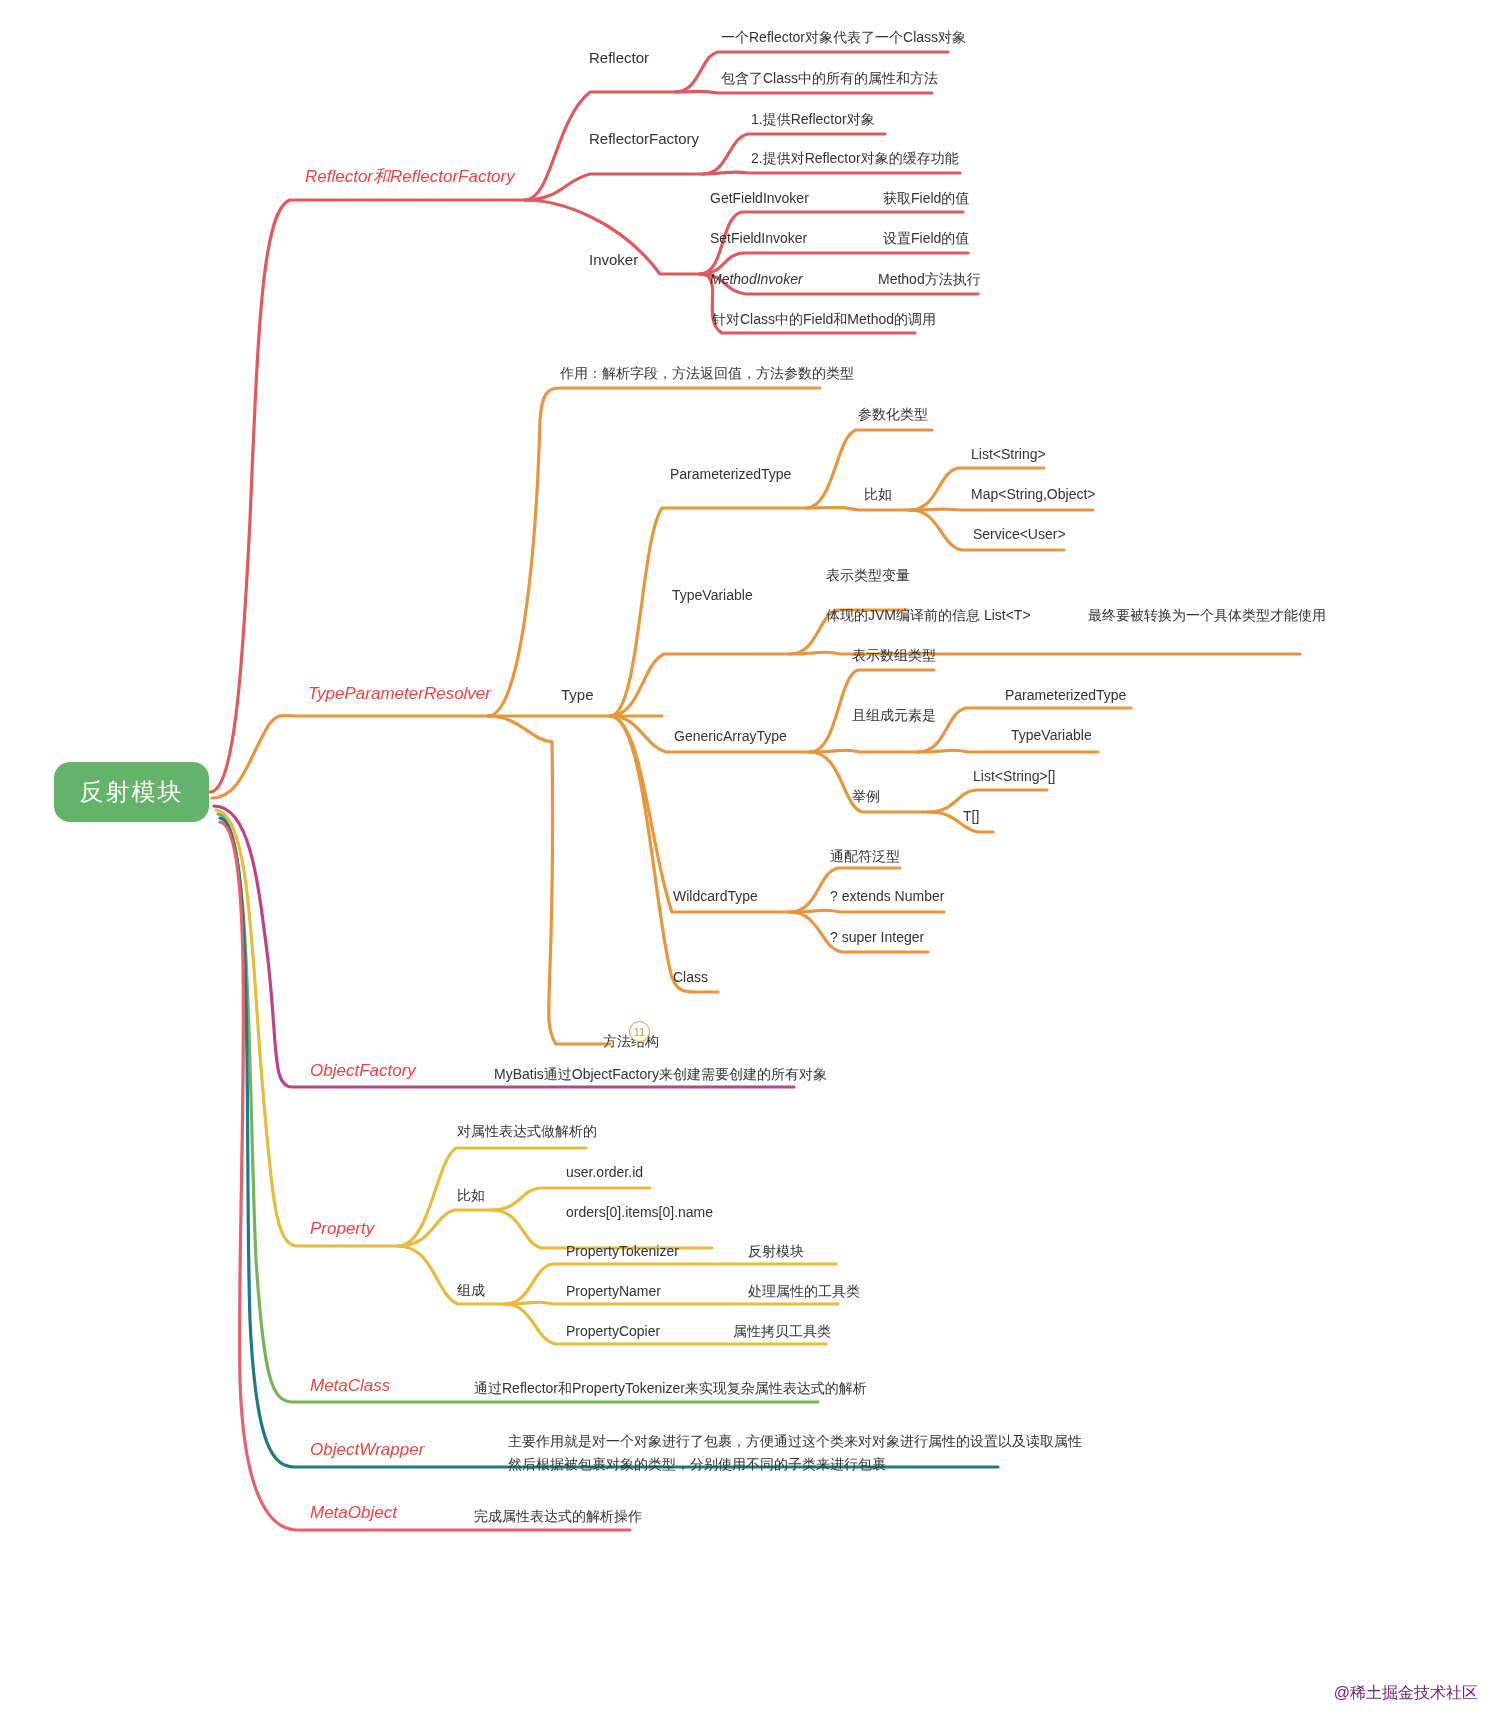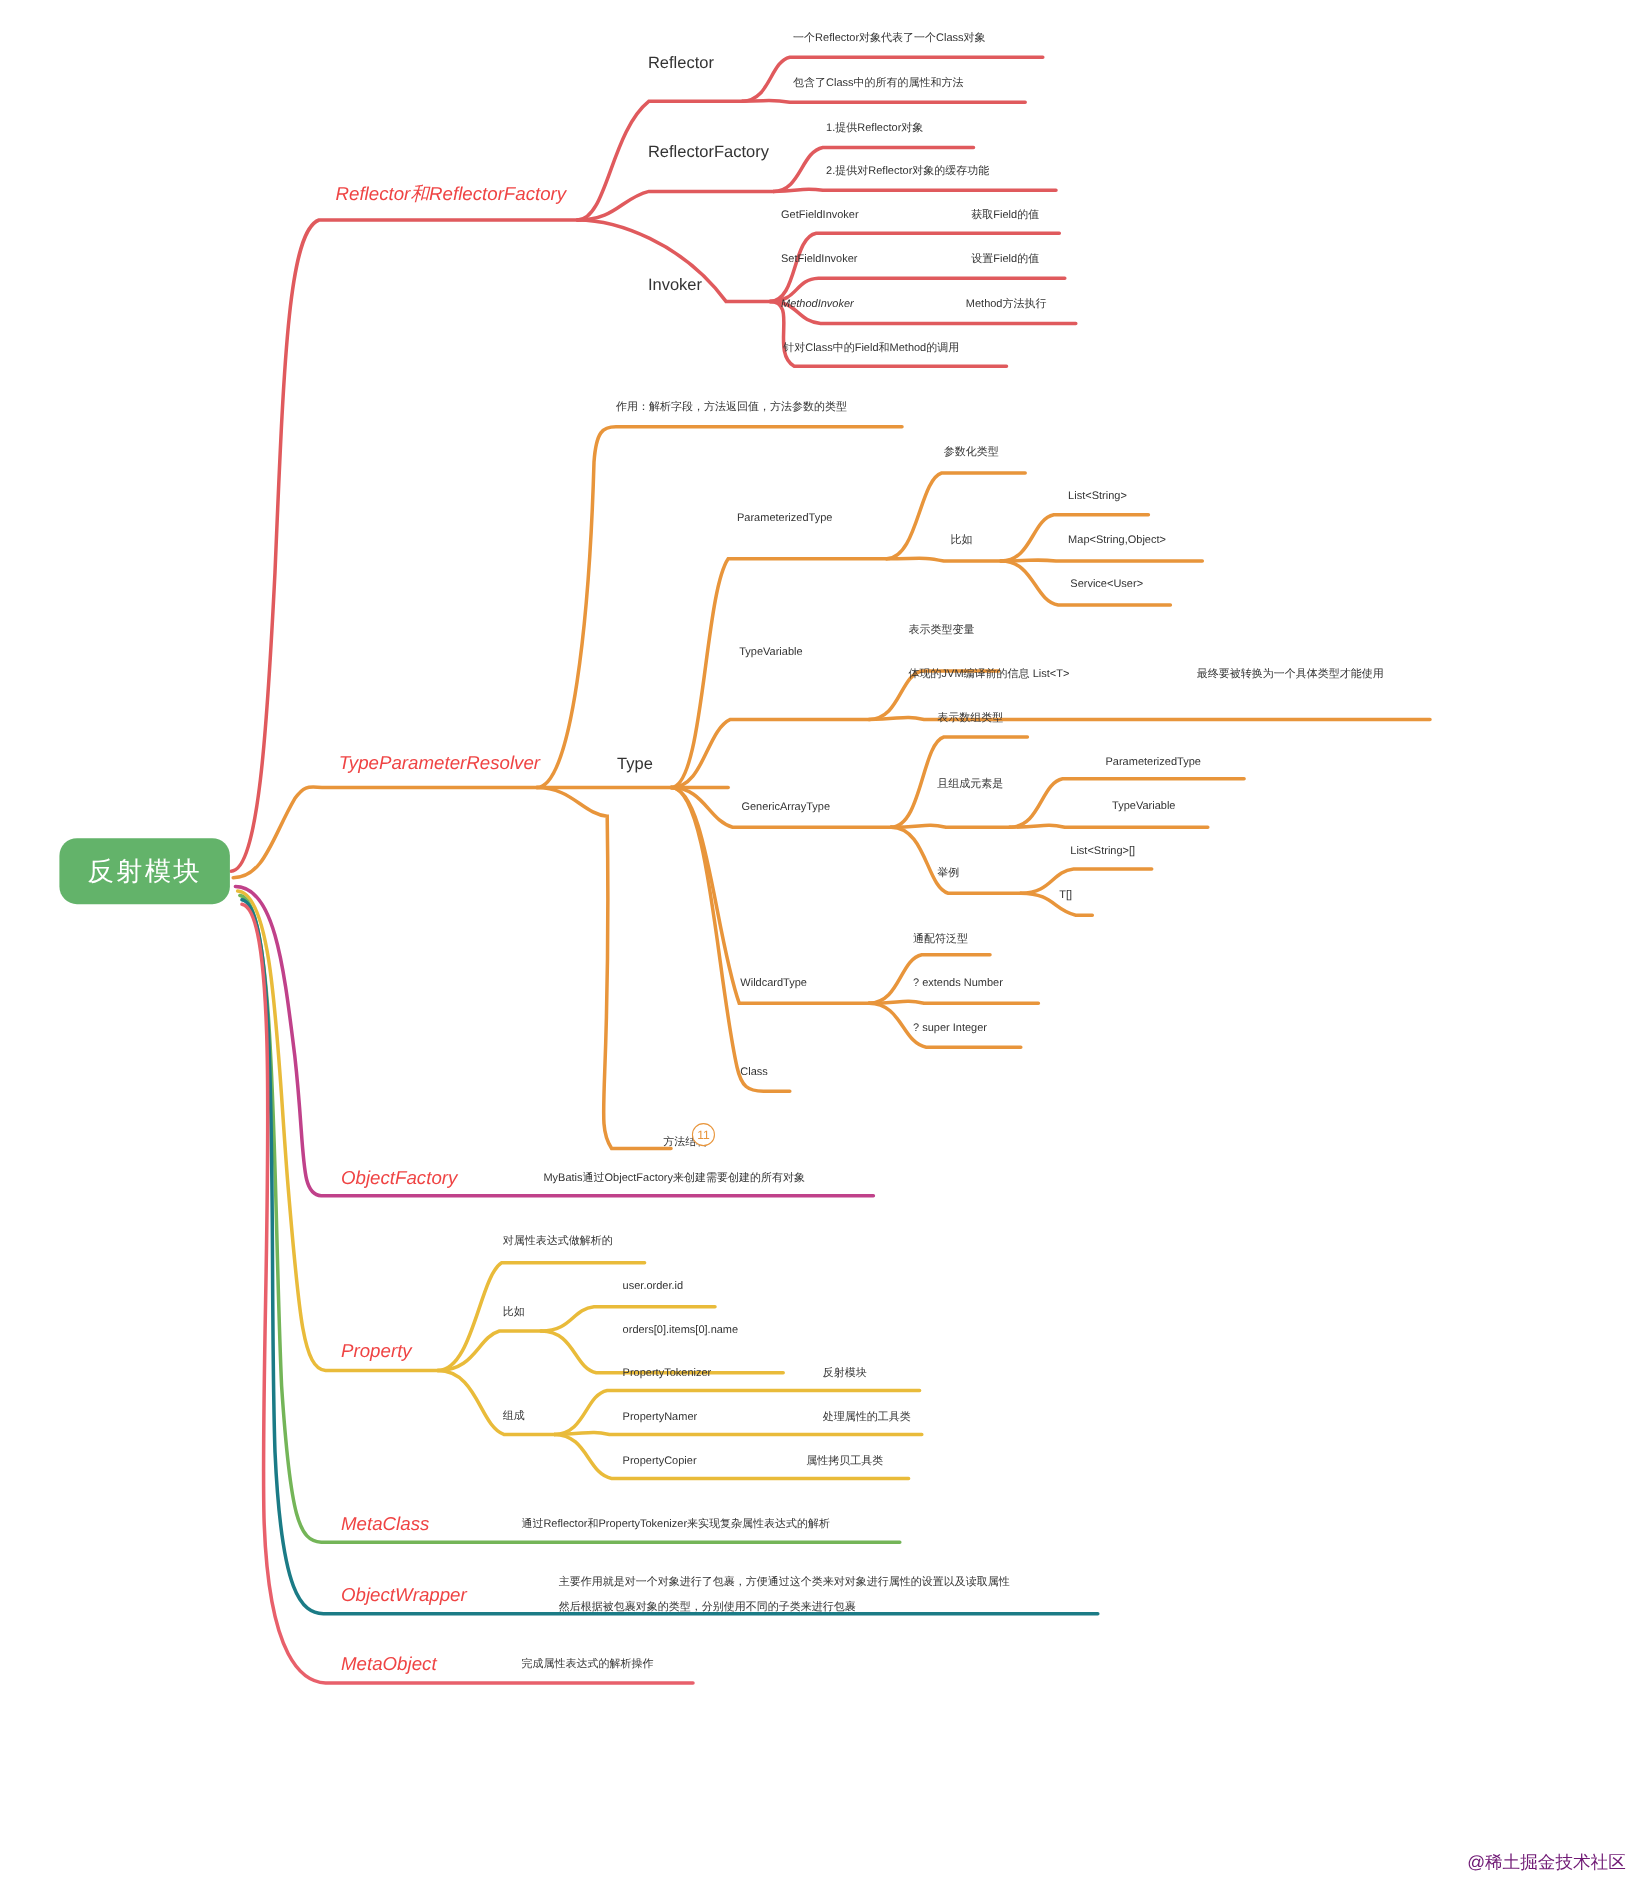--- a/index.html
+++ b/index.html
@@ -2,21 +2,21 @@
 <html><head>
 <meta charset="utf-8">
 <style>
   html,body{margin:0;padding:0;background:#ffffff;}
   body{width:1500px;height:1724px;position:relative;overflow:hidden;
        font-family:"Liberation Sans","DejaVu Sans",sans-serif;color:#2b2b2b;}
   #canvas{position:absolute;inset:0;width:1500px;height:1724px;}
   svg.links{position:absolute;left:0;top:0;width:1500px;height:1724px;pointer-events:none;}
   .node{position:absolute;white-space:nowrap;font-size:15px;line-height:1;color:#333;}
   .node.lvl1{font-size:17px;color:#ef4444;font-style:italic;}
-  .node.small{font-size:10px;}
+  .node.small{font-size:14px;}
   .root{position:absolute;left:54px;top:762px;width:155px;height:60px;
         background:#63b36a;border-radius:16px;color:#fff;display:flex;
         align-items:center;justify-content:center;font-size:24px;letter-spacing:2px;}
   .badge{position:absolute;width:19px;height:19px;border:1.6px solid #e8953b;
          border-radius:50%;color:#e8953b;font-size:11px;display:flex;
          align-items:center;justify-content:center;background:#fff;margin-left:12px;}
   .watermark{position:absolute;right:22px;bottom:20px;color:#701a75;font-size:16px;}
 </style>
 </head>
 <body>
@@ -226,17 +226,17 @@
 
   <div class="node lvl1" style="left:310px;top:1441px;">
     <span>ObjectWrapper</span></div>
   <div class="node small" style="left:508px;top:1434px;">
     <span>主要作用就是对一个对象进行了包裹，方便通过这个类来对对象进行属性的设置以及读取属性</span></div>
   <div class="node small" style="left:508px;top:1457px;">
     <span>然后根据被包裹对象的类型，分别使用不同的子类来进行包裹</span></div>
 
   <div class="node lvl1" style="left:310px;top:1504px;">
     <span>MetaObject</span></div>
-  <div class="node small" style="left:474px;top:1509px;font-family:Liberation Mono, monospace;">
+  <div class="node small" style="left:474px;top:1509px;">
     <span>完成属性表达式的解析操作</span></div>
 
   <div class="watermark">@稀土掘金技术社区</div>
 </div>
 
 </body></html>

